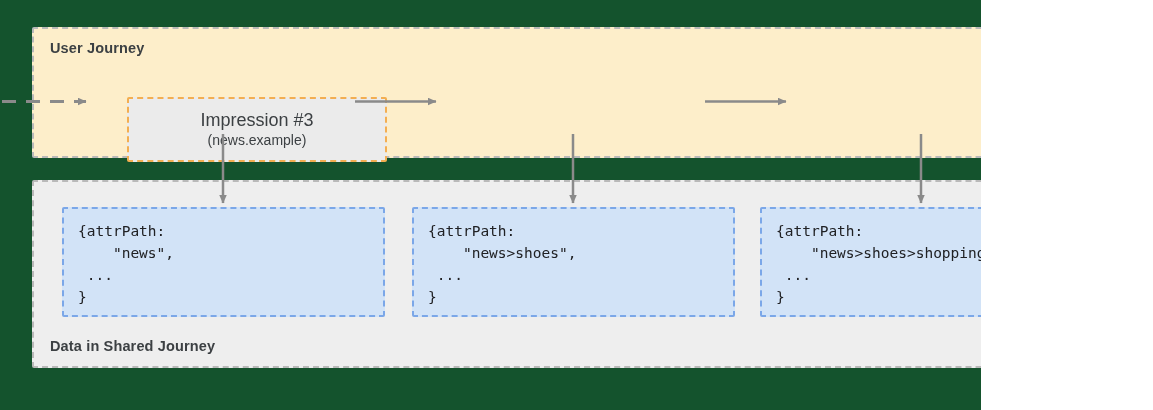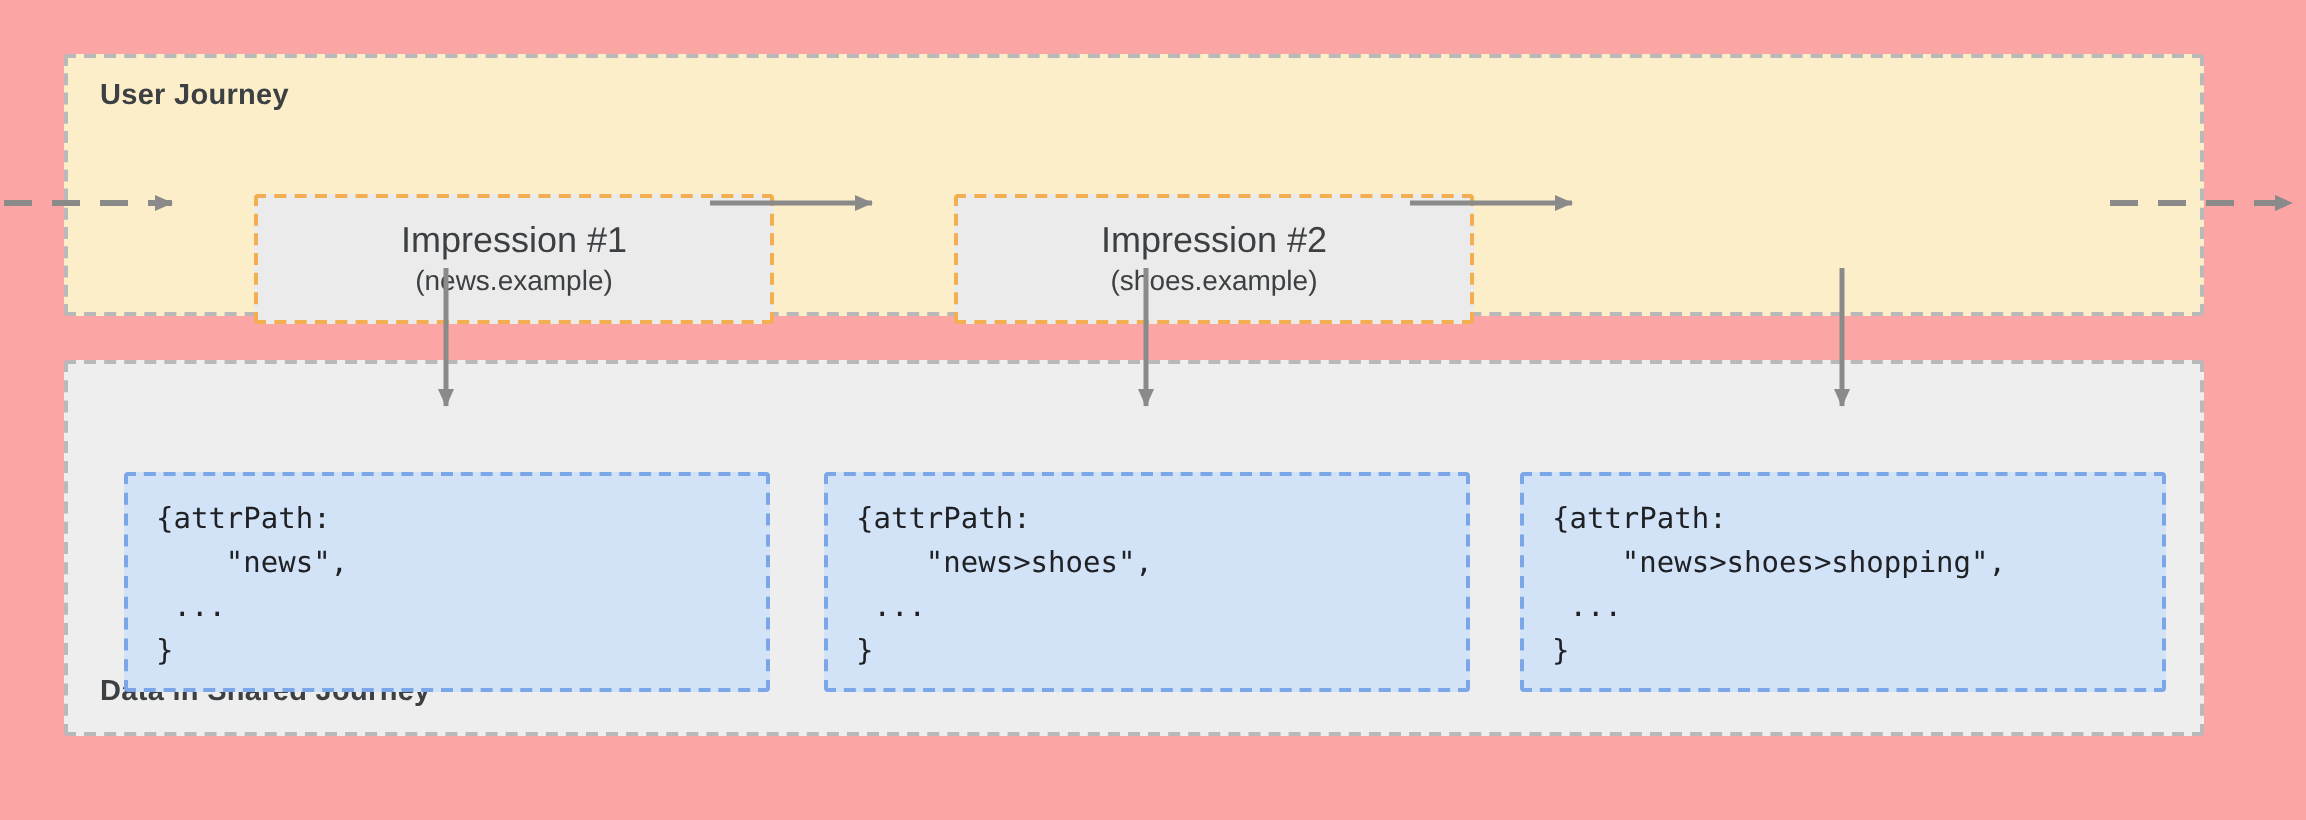--- a/index.html
+++ b/index.html
@@ -6,23 +6,23 @@
     margin: 0;
     padding: 0;
     background: #ffffff;
   }
   body {
     font-family: "Liberation Sans", sans-serif;
     -webkit-font-smoothing: antialiased;
   }
   #canvas {
     position: relative;
-    width: 1153px;
+    width: 981px;
     height: 410px;
-    background: #fca5a5;
+    background: #14532d;
     overflow: hidden;
   }
 
   
   .journey-section {
     position: absolute;
     left: 32px;
     top: 27px;
     width: 1070px;
     height: 131px;
@@ -87,21 +87,20 @@
   
   .codebox {
     position: absolute;
     top: 207px;
     height: 110px;
     box-sizing: border-box;
     background: #d2e3f7;
     border: 2px dashed #7ba7e8;
     border-radius: 2px;
     padding: 11px 14px 0 14px;
-    margin-top: 29px;
   }
   .codebox pre {
     margin: 0;
     font-family: "DejaVu Sans Mono", "Liberation Mono", monospace;
     font-size: 14.5px;
     line-height: 1.52;
     color: #202124;
     white-space: pre;
   }
   .cb1 { left: 62px;  width: 323px; }
@@ -120,28 +119,24 @@
 </style>
 </head>
 <body>
 
 <div id="canvas">
 
   <div class="journey-section">
     <div class="section-label journey-label">User Journey</div>
 
     <div class="impression imp1">
-      <div class="imp-title">Impression #1</div>
+      <div class="imp-title">Impression #3</div>
       <div class="imp-sub">(news.example)</div>
     </div>
 
-    <div class="impression imp2">
-      <div class="imp-title">Impression #2</div>
-      <div class="imp-sub">(shoes.example)</div>
-    </div>
 
   </div>
 
   <div class="storage-section">
     <div class="section-label storage-label">Data in Shared Journey</div>
   </div>
 
   <div class="codebox cb1">
     <pre>{attrPath:
     "news",

